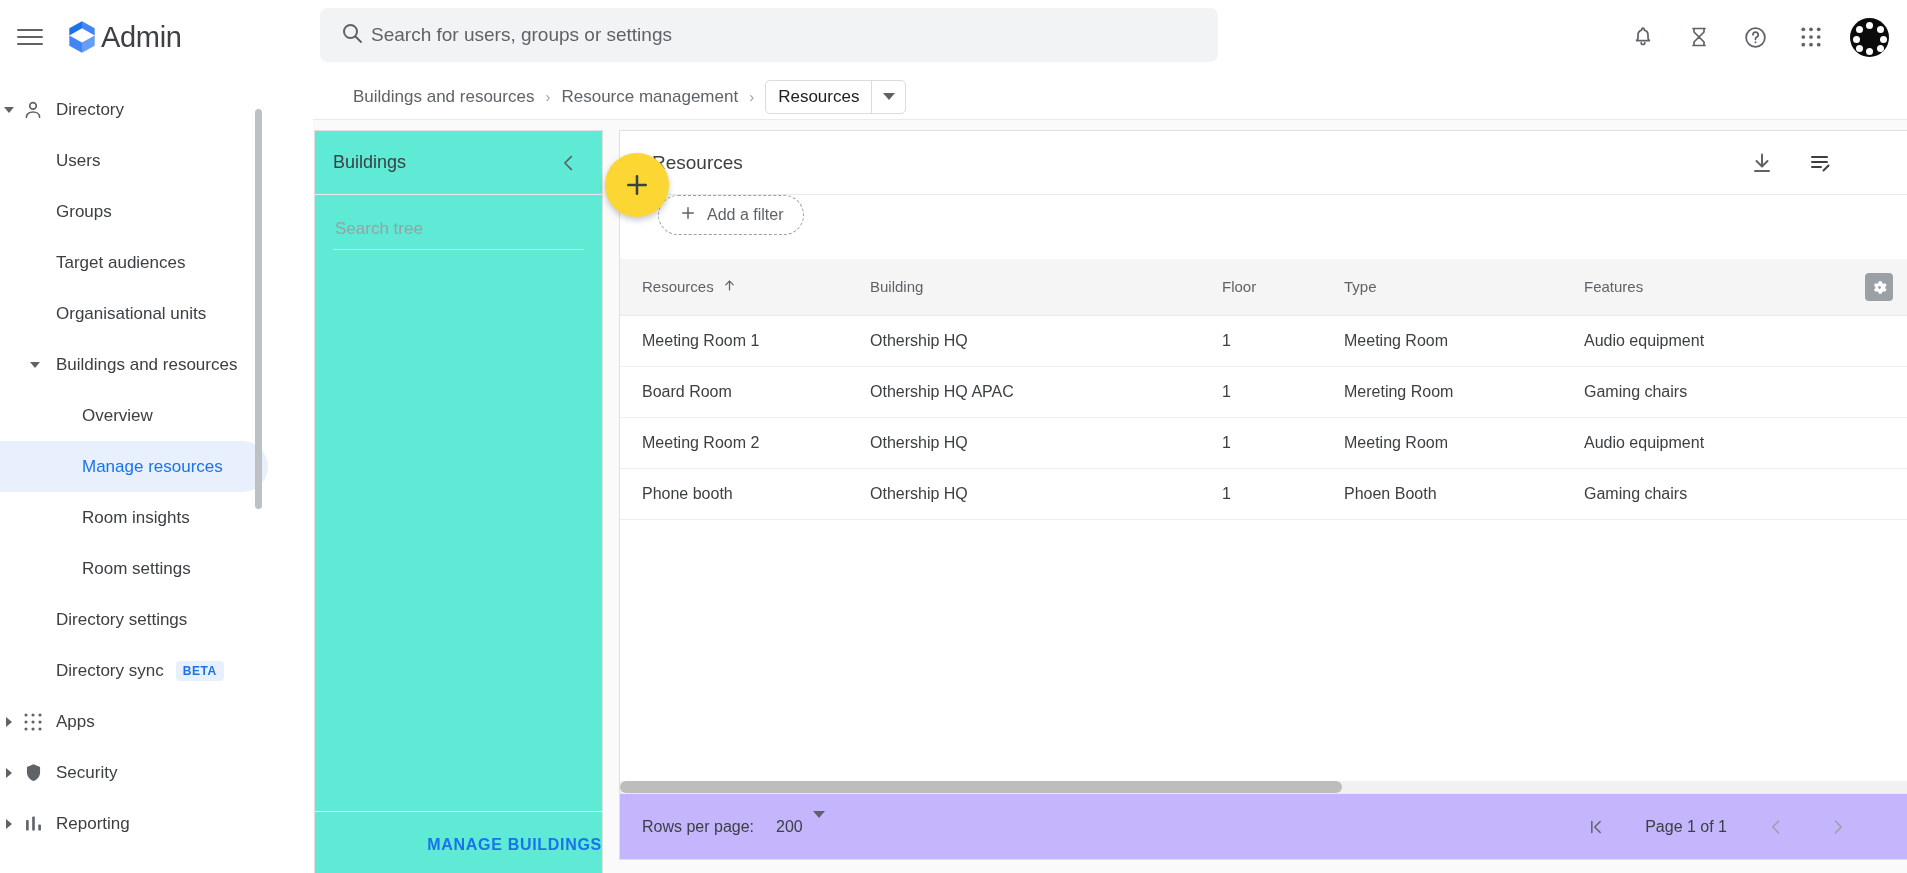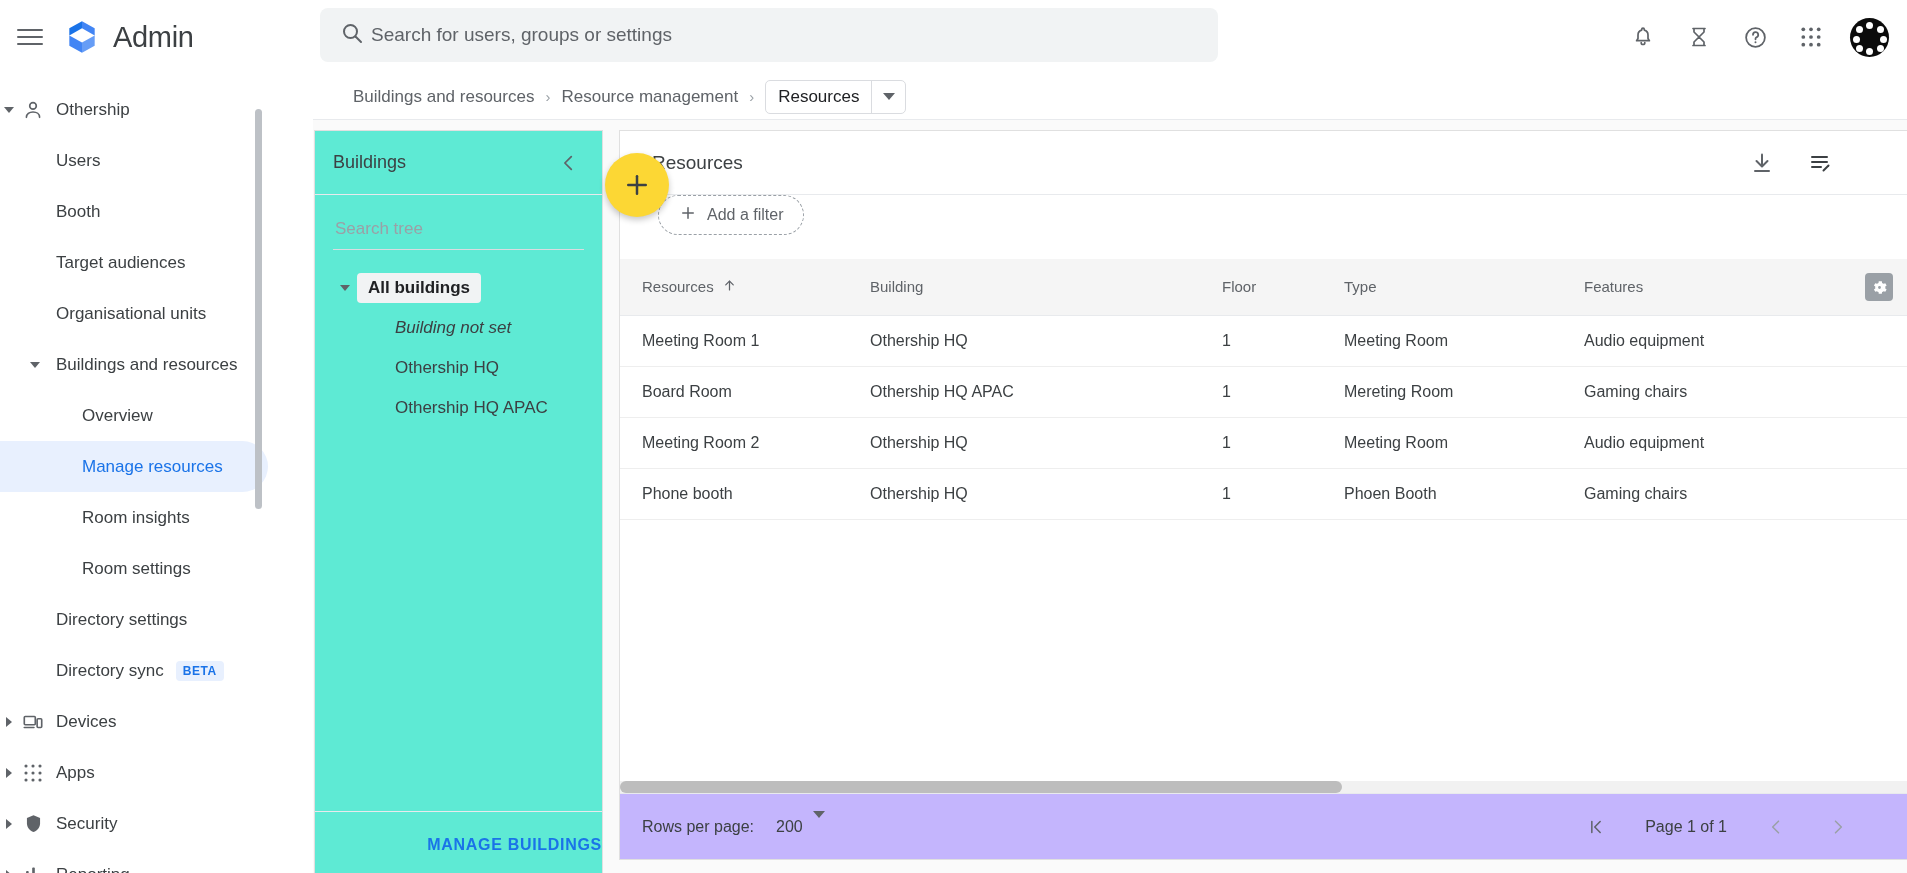--- a/index.html
+++ b/index.html
@@ -17,21 +17,21 @@
   .topbar {
     position: absolute; top: 0; left: 0; width: 1907px; height: 74px;
     background: #fff; display: flex; align-items: center;
   }
   .hamburger {
     width: 30px; height: 30px; margin-left: 17px; margin-right: 16px;
     display: flex; flex-direction: column; justify-content: center; gap: 5px;
     cursor: pointer;
   }
   .hamburger span { display:block; width: 26px; height: 2px; background: #5f6368; border-radius:1px; }
-  .brand { display: flex; align-items: center; gap: 12px; cursor: pointer; }
+  .brand { display: flex; align-items: center; cursor: pointer; }
   .brand-mark { width: 38px; height: 38px; position: relative; }
   .brand-text { font-size: 29px; color: #3c4043; letter-spacing: -0.3px; }
 
   .searchbar {
     position: absolute; left: 320px; top: 8px;
     width: 898px; height: 54px;
     background: #f1f3f4; border-radius: 8px;
     display: flex; align-items: center; gap: 7px; padding: 0 20px;
     cursor: text;
   }
@@ -311,27 +311,27 @@
         <div class="nav-item nav-l0">
           <span class="arrow" style="left: 0px;">
             <span class="tri-down"></span>
           </span>
           <span class="nav-icon">
             <svg width="22" height="22" viewBox="0 0 24 24" fill="none" stroke="#5f6368" stroke-width="1.8">
               <circle cx="12" cy="7.5" r="3.6"></circle>
               <path d="M4.8 20c0-3.6 3.2-5.8 7.2-5.8s7.2 2.2 7.2 5.8" stroke-linecap="round"></path>
             </svg>
           </span>
-          <span>Othership</span>
+          <span>Directory</span>
         </div>
         <div class="nav-item nav-l1">
           <span>Users</span>
         </div>
         <div class="nav-item nav-l1">
-          <span>Booth</span>
+          <span>Groups</span>
         </div>
         <div class="nav-item nav-l1">
           <span>Target audiences</span>
         </div>
         <div class="nav-item nav-l1">
           <span>Organisational units</span>
         </div>
         <div class="nav-item nav-l1">
           <span class="arrow" style="left: 26px;">
             <span class="tri-down"></span>
@@ -349,33 +349,20 @@
         </div>
         <div class="nav-item nav-l2">
           <span>Room settings</span>
         </div>
         <div class="nav-item nav-l1">
           <span>Directory settings</span>
         </div>
         <div class="nav-item nav-l1">
           <span>Directory sync</span>
           <span class="beta-badge">BETA</span>
-        </div>
-        <div class="nav-item nav-l0">
-          <span class="arrow" style="left: 0px;">
-            <span class="tri-right"></span>
-          </span>
-          <span class="nav-icon">
-            <svg width="22" height="22" viewBox="0 0 24 24" fill="none" stroke="#5f6368" stroke-width="1.8">
-              <rect x="2.5" y="6" width="12" height="9" rx="1"></rect>
-              <rect x="16.5" y="8.5" width="5" height="9.5" rx="1"></rect>
-              <line x1="2.5" y1="18" x2="13" y2="18" stroke-linecap="round"></line>
-            </svg>
-          </span>
-          <span>Devices</span>
         </div>
         <div class="nav-item nav-l0">
           <span class="arrow" style="left: 0px;">
             <span class="tri-right"></span>
           </span>
           <span class="nav-icon">
             <svg width="20" height="20" viewBox="0 0 20 20" fill="#5f6368">
               <circle cx="3" cy="3" r="1.55"></circle>
               <circle cx="10" cy="3" r="1.55"></circle>
               <circle cx="17" cy="3" r="1.55"></circle>
@@ -423,39 +410,20 @@
       <div class="bp-head">
         <span class="bp-title">Buildings</span>
         <span class="collapse-btn">
           <svg width="22" height="22" viewBox="0 0 24 24" fill="none" stroke="#5f6368" stroke-width="1.9">
             <polyline points="14.5,5 7.5,12 14.5,19" stroke-linecap="round" stroke-linejoin="round"></polyline>
           </svg>
         </span>
       </div>
       <div class="bp-body">
         <input class="tree-search" type="text" placeholder="Search tree" style="">
-        <div class="tree">
-          <div class="tree-row root">
-            <span class="tree-toggle">
-                <span class="tri-down"></span>
-              </span>
-            <span class="tree-label">All buildings</span>
-          </div>
-          <div id="tree-children">
-              <div class="tree-row child italic">
-                <span class="tree-label">Building not set</span>
-              </div>
-              <div class="tree-row child">
-                <span class="tree-label">Othership HQ</span>
-              </div>
-              <div class="tree-row child">
-                <span class="tree-label">Othership HQ APAC</span>
-              </div>
-            </div>
-        </div>
       </div>
       <div class="bp-foot">
         <button class="manage-btn">MANAGE BUILDINGS</button>
       </div>
     </section>
 
     <div class="fab">
       <svg width="30" height="30" viewBox="0 0 24 24" stroke="#3c4043" stroke-width="2" stroke-linecap="round">
         <line x1="12" y1="5" x2="12" y2="19"></line>
           <line x1="5" y1="12" x2="19" y2="12"></line>

